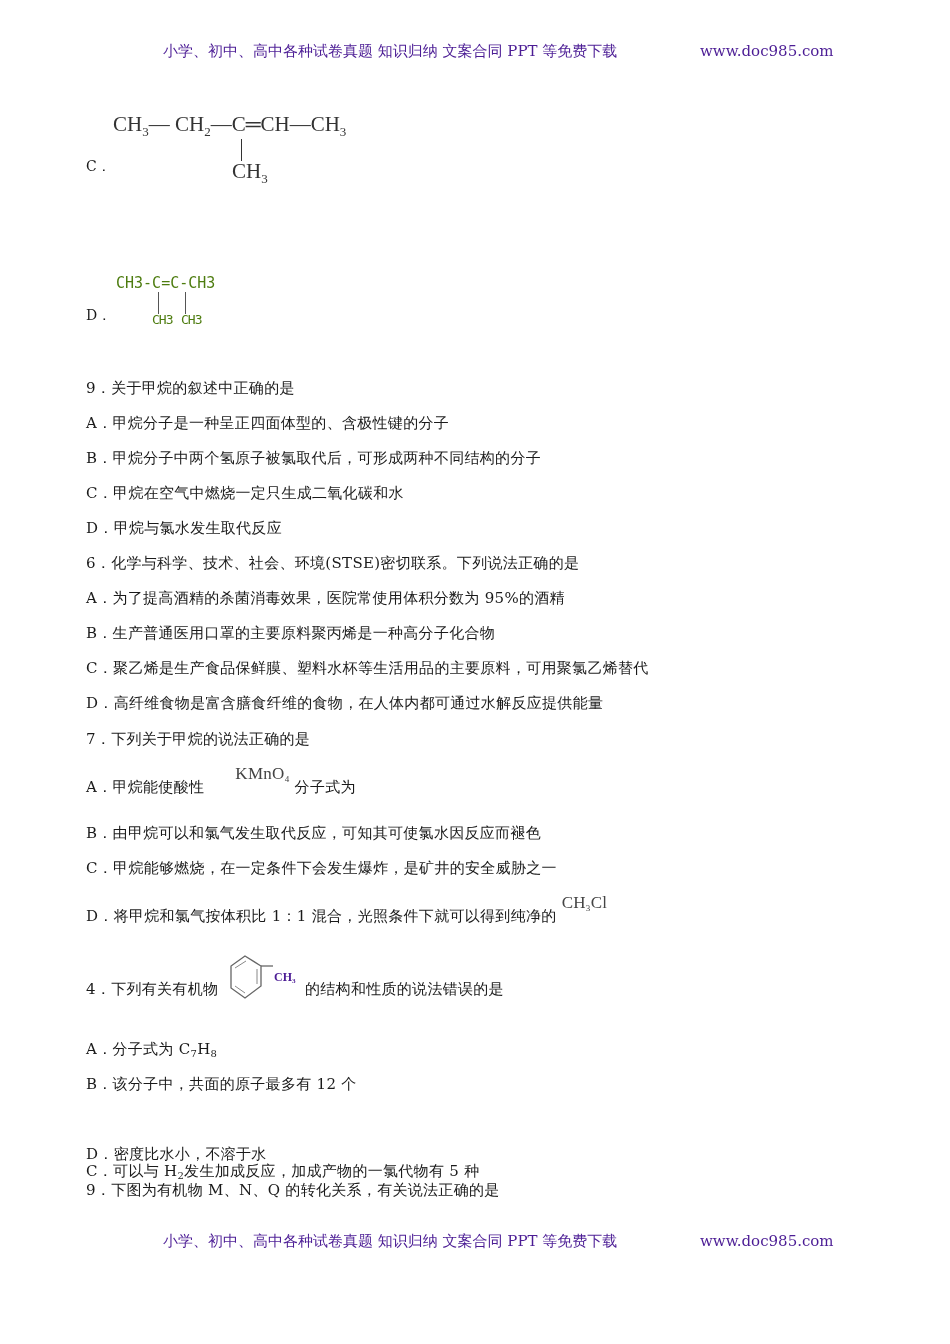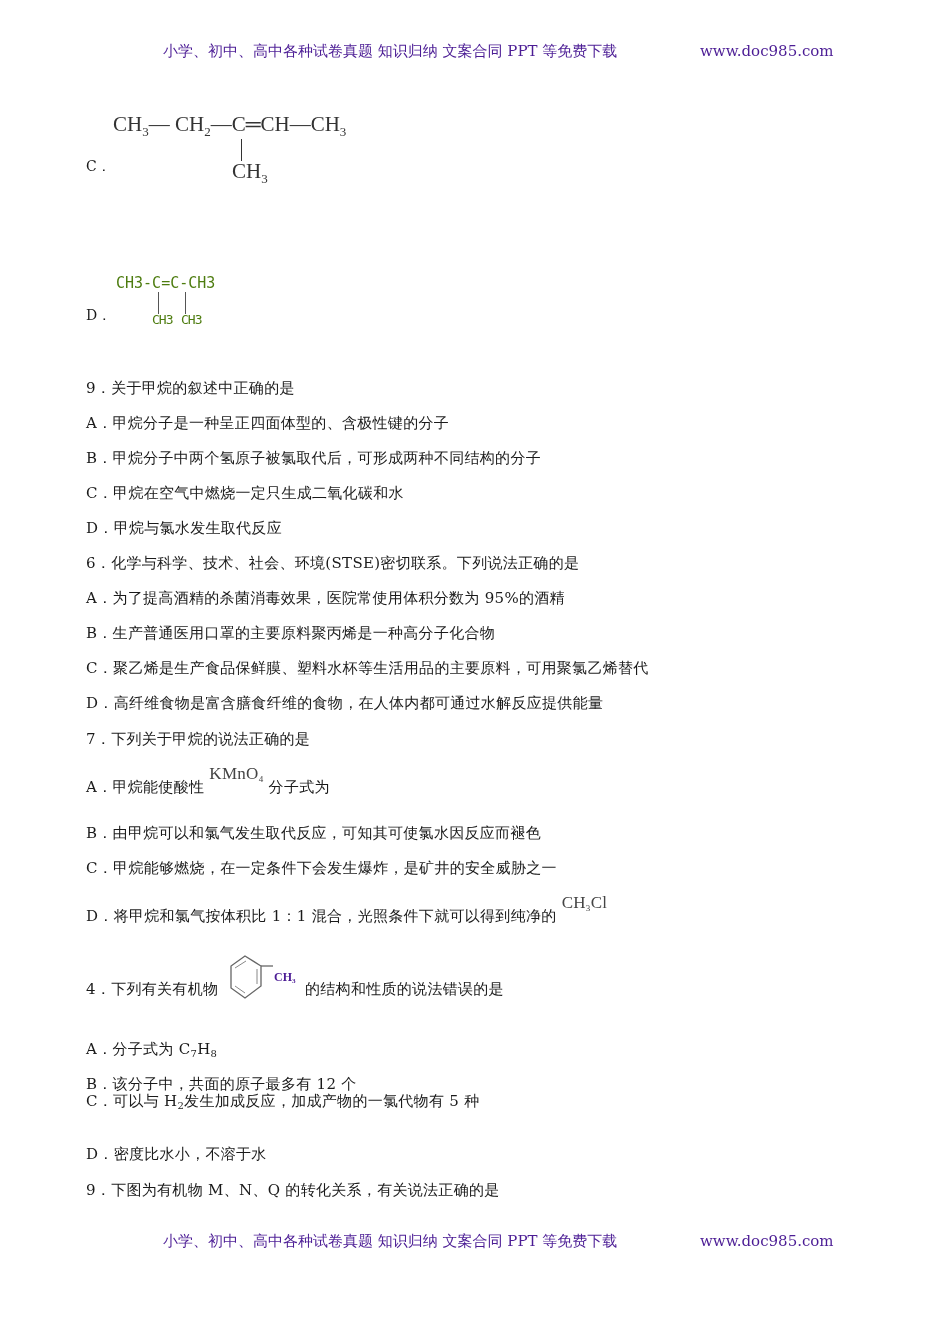--- a/index.html
+++ b/index.html
@@ -53,21 +53,21 @@
 
 <div class="abs line" style="left:86px; top:554px;">6．化学与科学、技术、社会、环境(STSE)密切联系。下列说法正确的是</div>
 <div class="abs line" style="left:86px; top:589px;">A．为了提高酒精的杀菌消毒效果，医院常使用体积分数为 95%的酒精</div>
 <div class="abs line" style="left:86px; top:624px;">B．生产普通医用口罩的主要原料聚丙烯是一种高分子化合物</div>
 <div class="abs line" style="left:86px; top:659px;">C．聚乙烯是生产食品保鲜膜、塑料水杯等生活用品的主要原料，可用聚氯乙烯替代</div>
 <div class="abs line" style="left:86px; top:694px;">D．高纤维食物是富含膳食纤维的食物，在人体内都可通过水解反应提供能量</div>
 
 <div class="abs line" style="left:86px; top:730px;">7．下列关于甲烷的说法正确的是</div>
 <div class="abs line" style="left:86px; top:777px;">
   <span>A．甲烷能使酸性</span>
-  <span class="kmno" style="position:relative; top:-13px;"><span>KMnO</span><sub>4</sub></span>
+  <span class="kmno" style="position:relative; top:-13px;margin-left:26px;"><span>KMnO</span><sub>4</sub></span>
   <span>分子式为</span>
 </div>
 <div class="abs line" style="left:86px; top:824px;">B．由甲烷可以和氯气发生取代反应，可知其可使氯水因反应而褪色</div>
 <div class="abs line" style="left:86px; top:859px;">C．甲烷能够燃烧，在一定条件下会发生爆炸，是矿井的安全威胁之一</div>
 <div class="abs line" style="left:86px; top:906px;">
   <span>D．将甲烷和氯气按体积比 1：1 混合，光照条件下就可以得到纯净的</span>
   <span class="kmno" style="position:relative; top:-13px;"><span>CH</span><sub>3</sub><span>Cl</span></span>
 </div>
 
 <div class="abs line" style="left:86px; top:980px;">4．下列有关有机物</div>
@@ -80,21 +80,21 @@
     <line x1="33" y1="14" x2="45" y2="14" stroke="#666" stroke-width="1.3"></line>
   </svg>
   <span class="abs" style="left:46px; top:18px; font-family:'Liberation Serif',serif; font-weight:bold; font-size:12px; color:#4c1d95;">CH₃</span>
 </div>
 <div class="abs line" style="left:305px; top:980px;">的结构和性质的说法错误的是</div>
 
 <div class="abs line" style="left:86px; top:1040px;">
   <span>A．分子式为 C</span><span class="small-sub">7</span><span>H</span><span class="small-sub">8</span>
 </div>
 <div class="abs line" style="left:86px; top:1075px;">B．该分子中，共面的原子最多有 12 个</div>
-<div class="abs line" style="left:86px; top:1092px;">
+<div class="abs line" style="left:86px; top:1162px;">
   <span>C．可以与 H</span><span class="small-sub">2</span><span>发生加成反应，加成产物的一氯代物有 5 种</span>
 </div>
 <div class="abs line" style="left:86px; top:1145px;">D．密度比水小，不溶于水</div>
 
 <div class="abs line" style="left:86px; top:1181px;">9．下图为有机物 M、N、Q 的转化关系，有关说法正确的是</div>
 
 <div class="abs hdr" style="left:163px; top:1232px;">
   <span>小学、初中、高中各种试卷真题  知识归纳  文案合同  PPT 等免费下载</span>
   <span class="site">www.doc985.com</span>
 </div>

